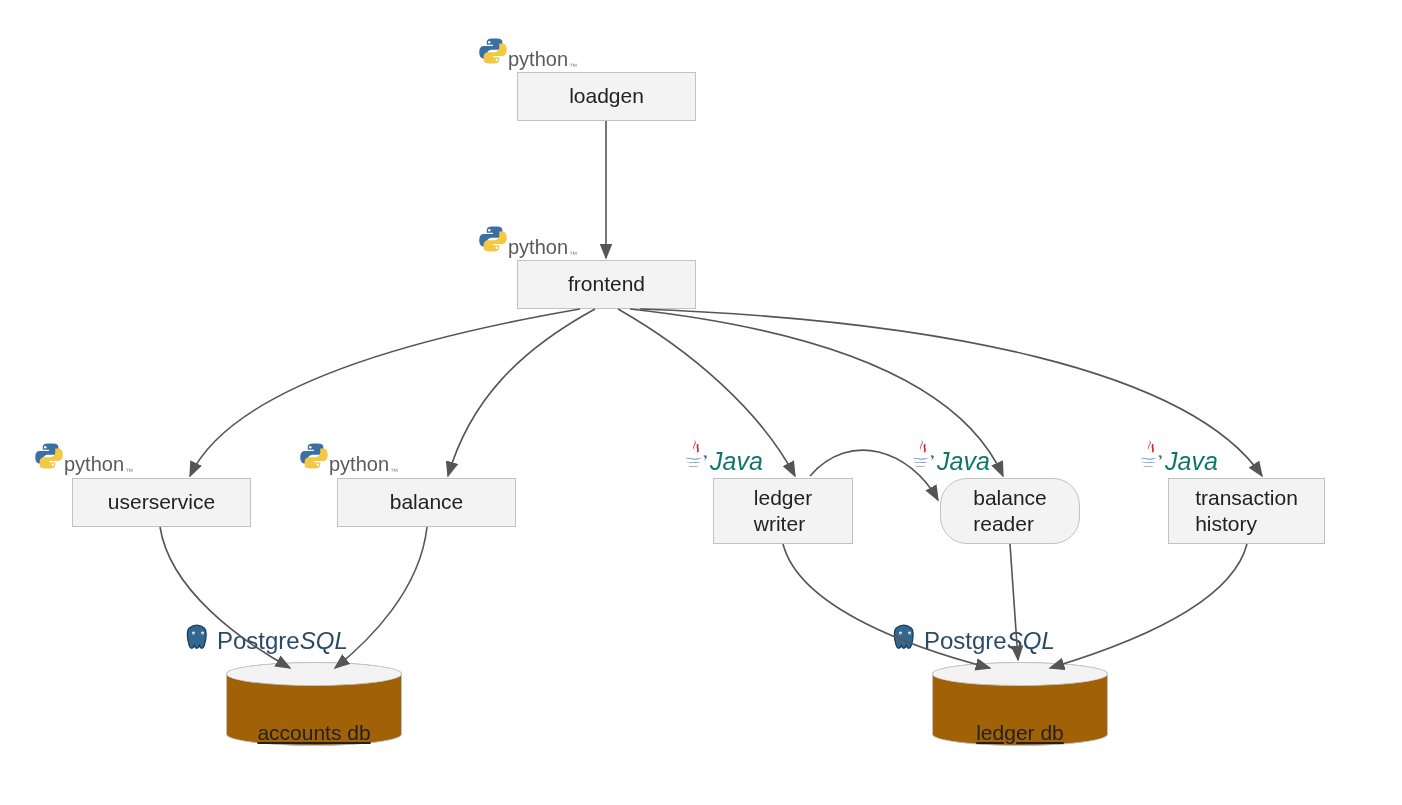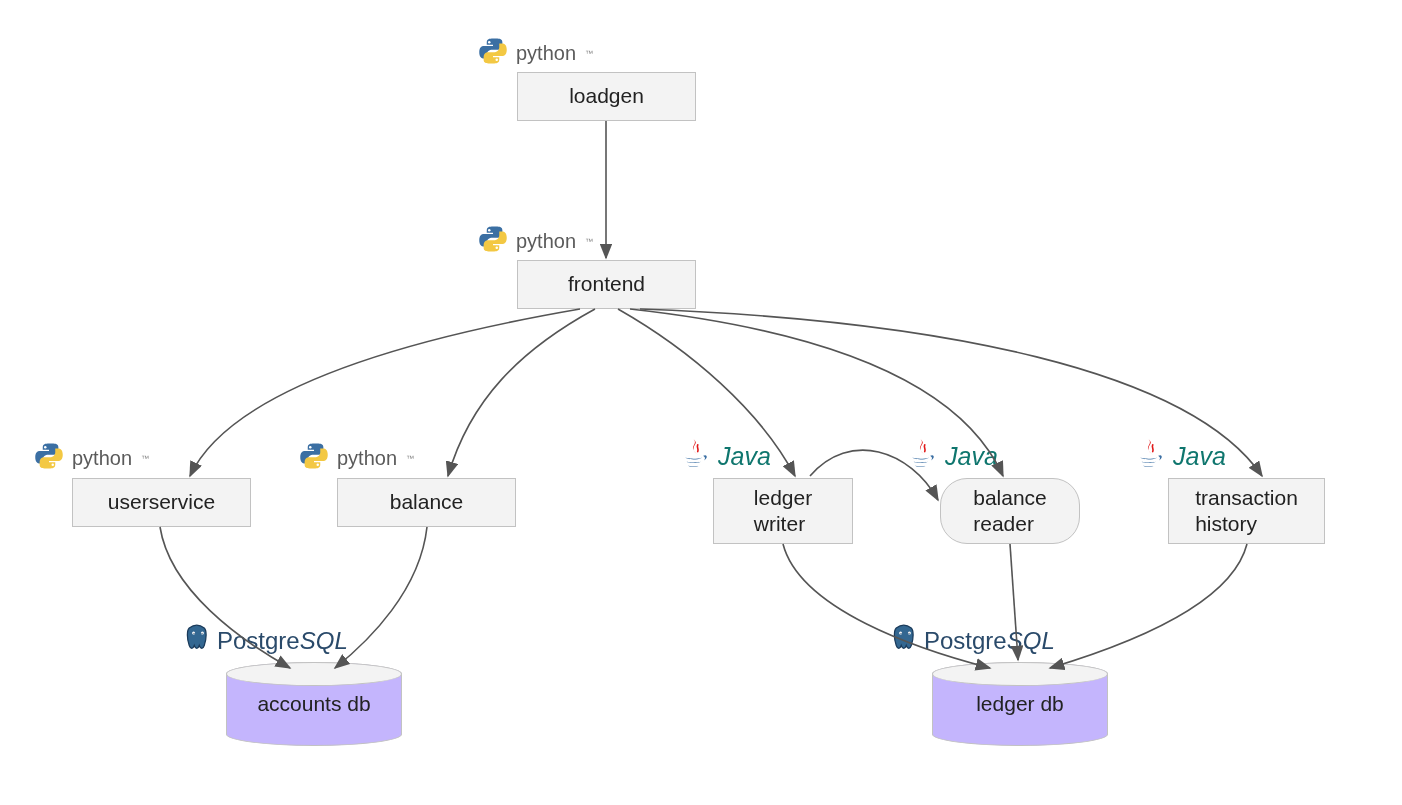--- a/index.html
+++ b/index.html
@@ -18,46 +18,47 @@
       align-items: center;
       justify-content: center;
       font-size: 21px;
       color: #222;
       line-height: 1.25;
       padding: 4px 8px;
     }
     .tech-label {
       position: absolute;
       display: flex;
-      align-items: center;
-      gap: 8px;
+      align-items: flex-end;
+      gap: 0;
       font-size: 20px;
       color: #5b5b5b;
     }
     .tech-label.java { color: #0f766e; font-size: 25px; font-style: italic; font-weight: 500; }
     .tech-label .tm { font-size: 8px; vertical-align: super; color: #888; margin-left: 1px; }
     .db-label {
       position: absolute;
       display: flex;
       align-items: center;
       gap: 4px;
       font-size: 24px;
       color: #2a4a6a;
     }
     .db-label .sql { color: #2a4a6a; font-style: italic; }
     .cylinder {
       position: absolute;
-      background: #c4b5fd;
+      background: #a16207;
       border: 1px solid #c2c2c2;
       border-radius: 50% / 14%;
       display: flex;
-      align-items: center;
+      align-items: flex-end;
       justify-content: center;
       font-size: 21px;
       color: #222;
+      text-decoration: underline;
     }
     .cylinder::before {
       content: '';
       position: absolute;
       top: -1px; left: -1px; right: -1px;
       height: 22px;
       border: 1px solid #c2c2c2;
       border-radius: 50%;
       background: #f3f3f3;
     }

